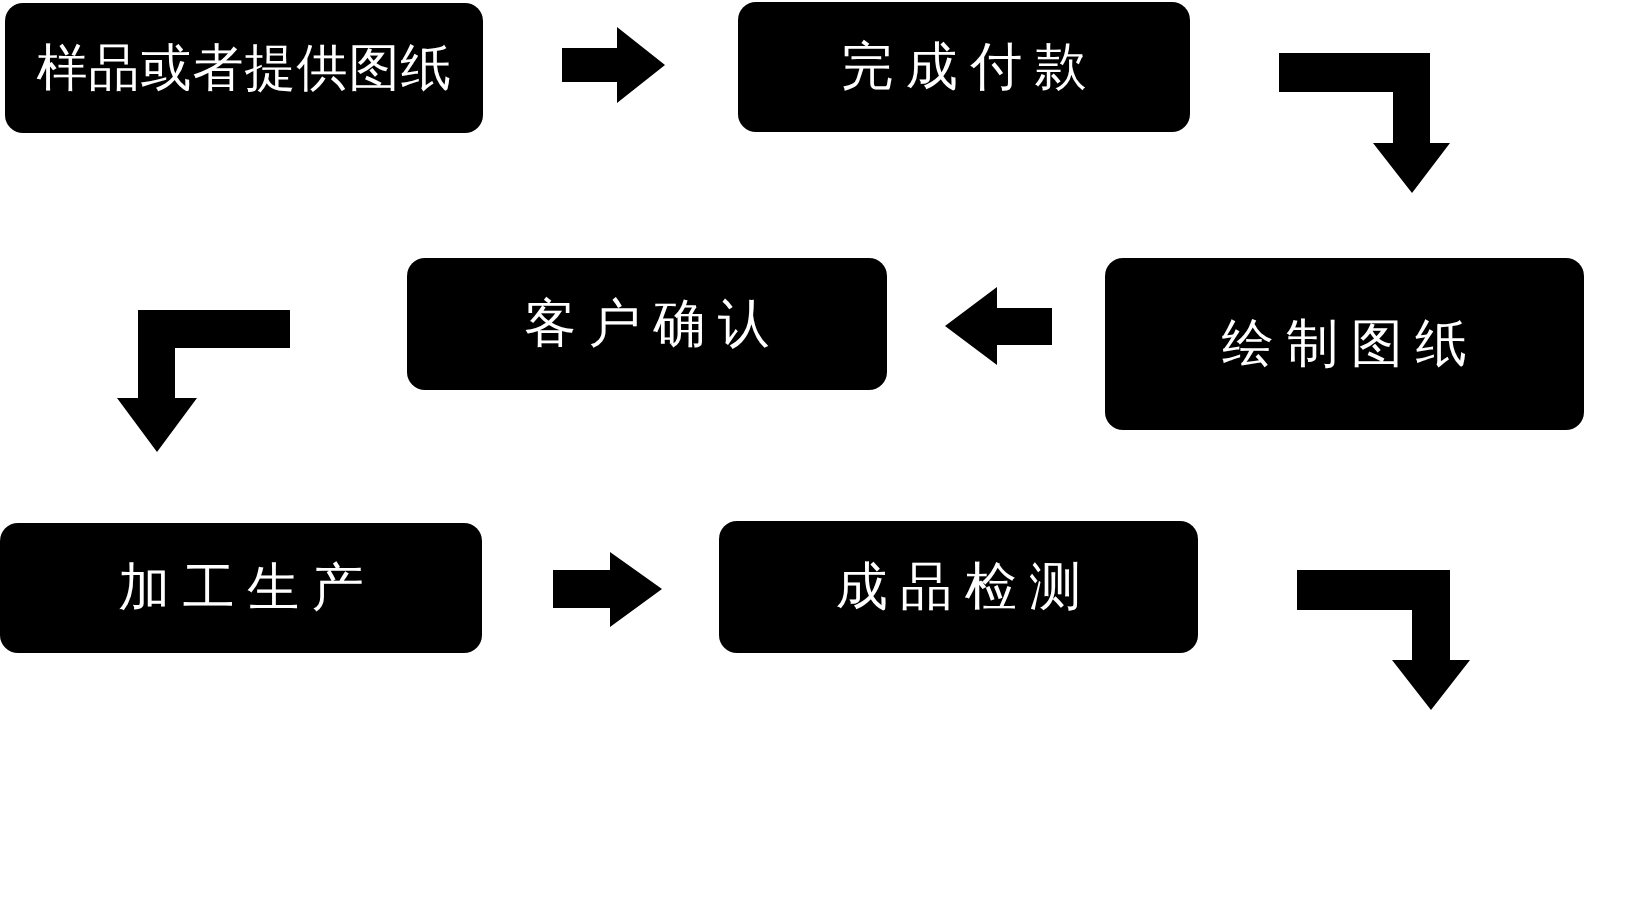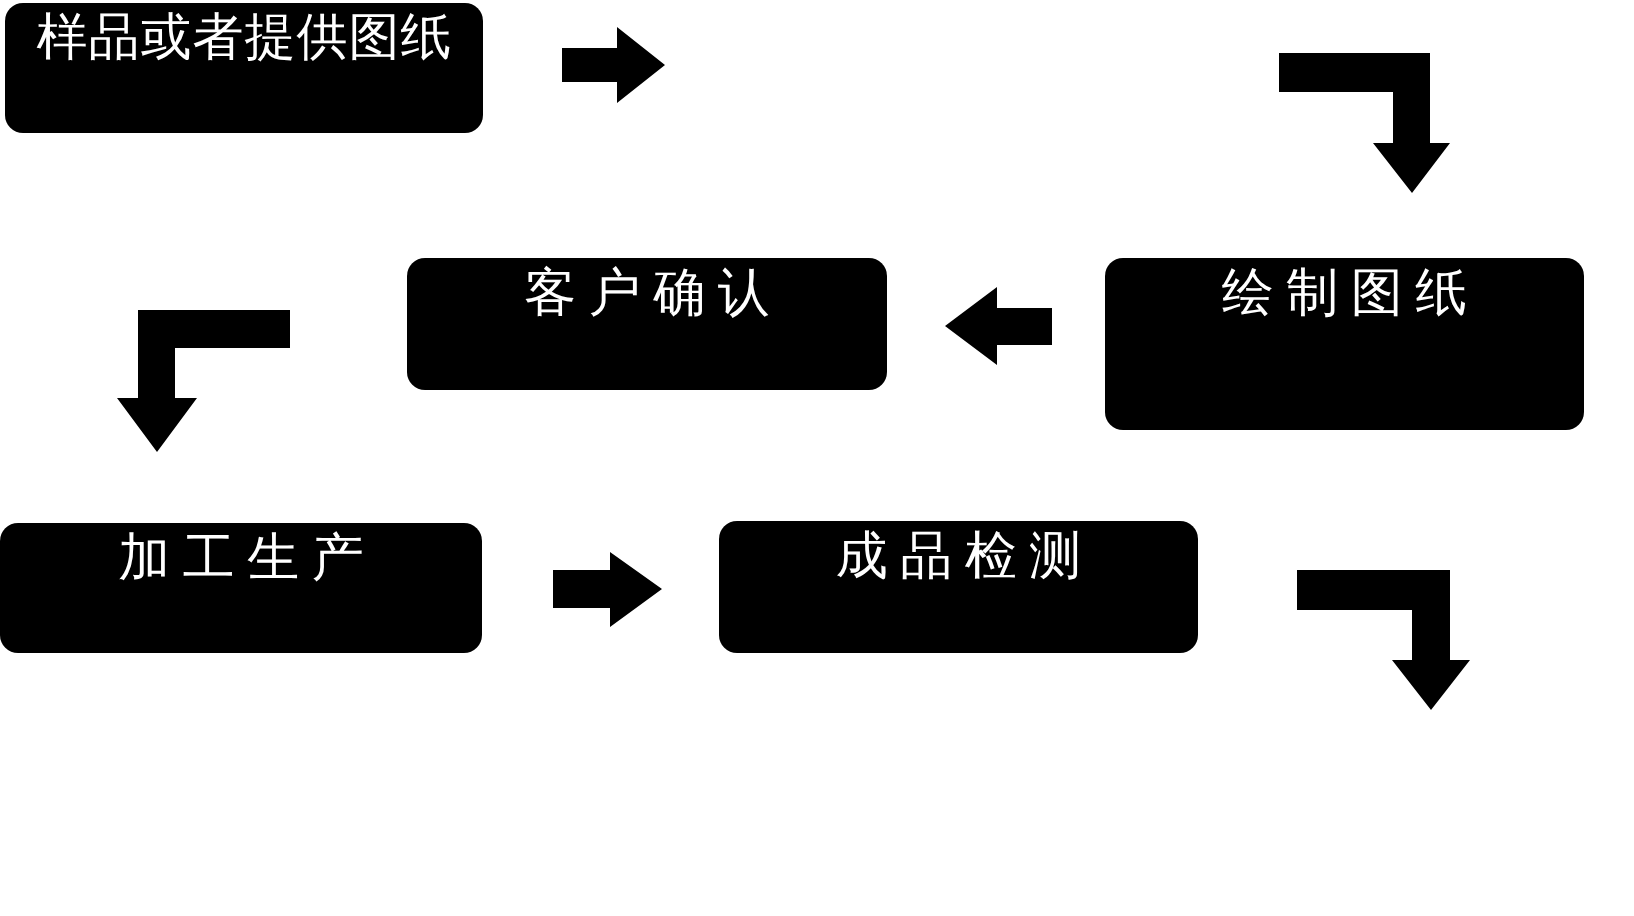--- a/index.html
+++ b/index.html
@@ -10,20 +10,21 @@
     background: #ffffff;
     overflow: hidden;
     font-family: "Liberation Sans", sans-serif;
   }
   .node {
     position: absolute;
     background: #000000;
     color: #ffffff;
     border-radius: 18px;
     display: flex;
+    align-items: center;
     justify-content: center;
     font-size: 52px;
     font-weight: 400;
     white-space: nowrap;
     letter-spacing: 0.24em;
     text-indent: 0.24em; 
   }
   .node--tight { letter-spacing: 0.02em; text-indent: 0.02em; font-size: 51px; }
   .node-a { left: 5px;    top: 3px;   width: 478px; height: 130px; }
   .node-b { left: 738px;  top: 2px;   width: 452px; height: 130px; }
@@ -43,20 +44,23 @@
 </style>
 </head>
 <body>
 
 <div id="canvas">
 
   <div class="node node--tight node-a">
     <span>样品或者提供图纸</span>
   </div>
 
+  <div class="node node-b">
+    <span>完成付款</span>
+  </div>
 
   <div class="node node-c">
     <span>客户确认</span>
   </div>
 
   <div class="node node-d">
     <span>绘制图纸</span>
   </div>
 
   <div class="node node-f">

